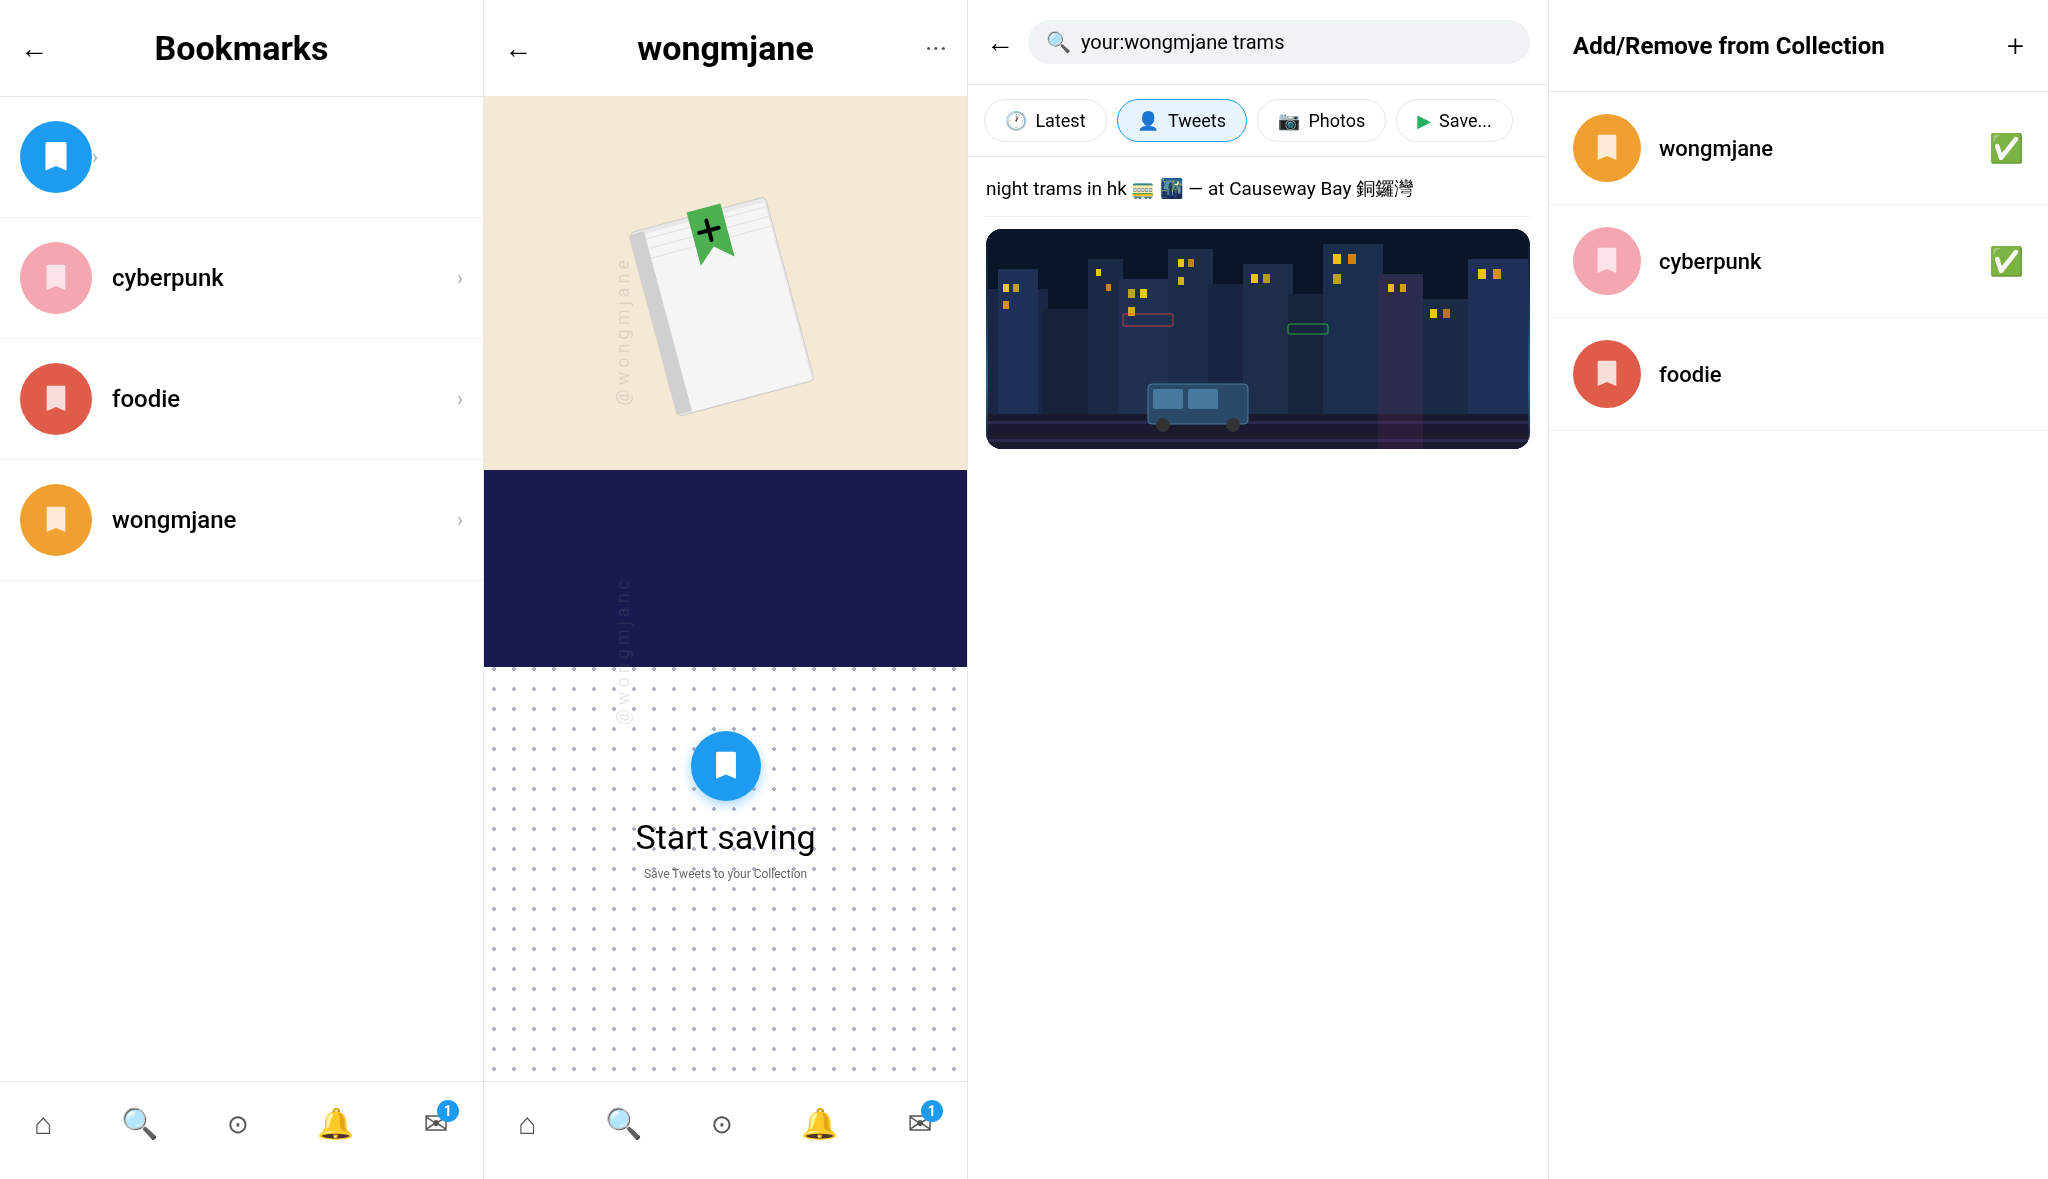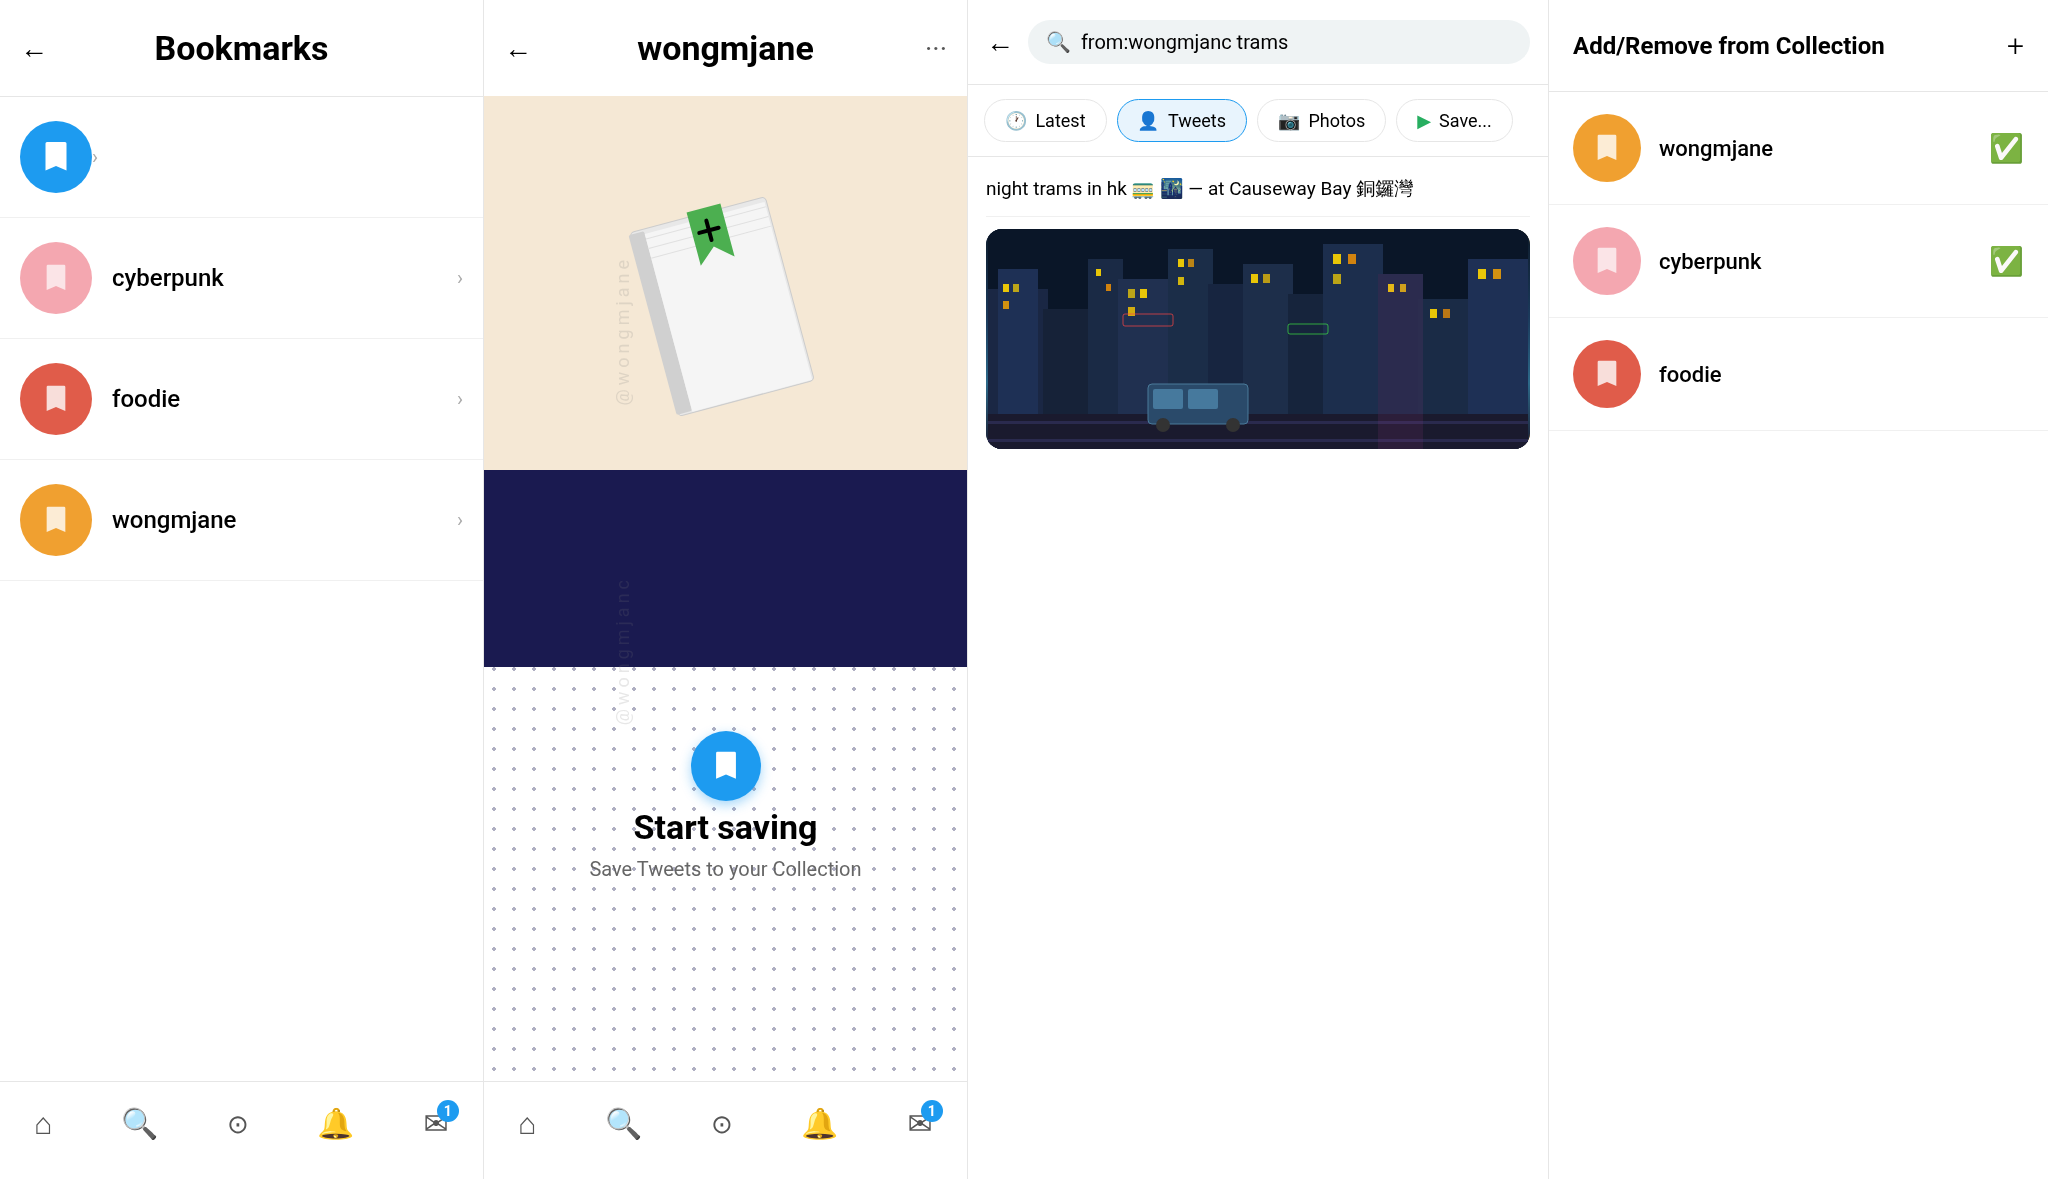--- a/index.html
+++ b/index.html
@@ -146,27 +146,27 @@
     }
 
     .tweet-image-area {
       flex: 1;
       position: relative;
       overflow: hidden;
     }
 
     .start-saving-title {
       font-size: 34px;
-      font-weight: 700;
+      font-weight: 400;
       color: #000;
       margin-bottom: 10px;
     }
 
     .start-saving-sub {
-      font-size: 20px;
+      font-size: 12px;
       color: #666;
     }
 
     
     .fab-btn {
       position: absolute;
       bottom: 170px;
       left: 50%;
       transform: translateX(-50%);
       width: 70px;
@@ -492,21 +492,21 @@
       <span class="nav-badge">1</span>
     </div>
   </div>
 </div>
 
 <div class="panel-search">
   <div class="search-header">
     <span class="search-back">←</span>
     <div class="search-bar">
       <span class="search-icon-inline">🔍</span>
-      <span class="search-query">from:wongmjanc trams</span>
+      <span class="search-query">your:wongmjane trams</span>
     </div>
   </div>
 
   <div class="search-filters">
     <div class="filter-chip filter-chip-latest">
       <span class="chip-icon">🕐</span>
       <span>Latest</span>
     </div>
     <div class="filter-chip filter-chip-people" style="background:#e8f4fd;border-color:#1d9bf0;">
       <span class="chip-icon">👤</span>

